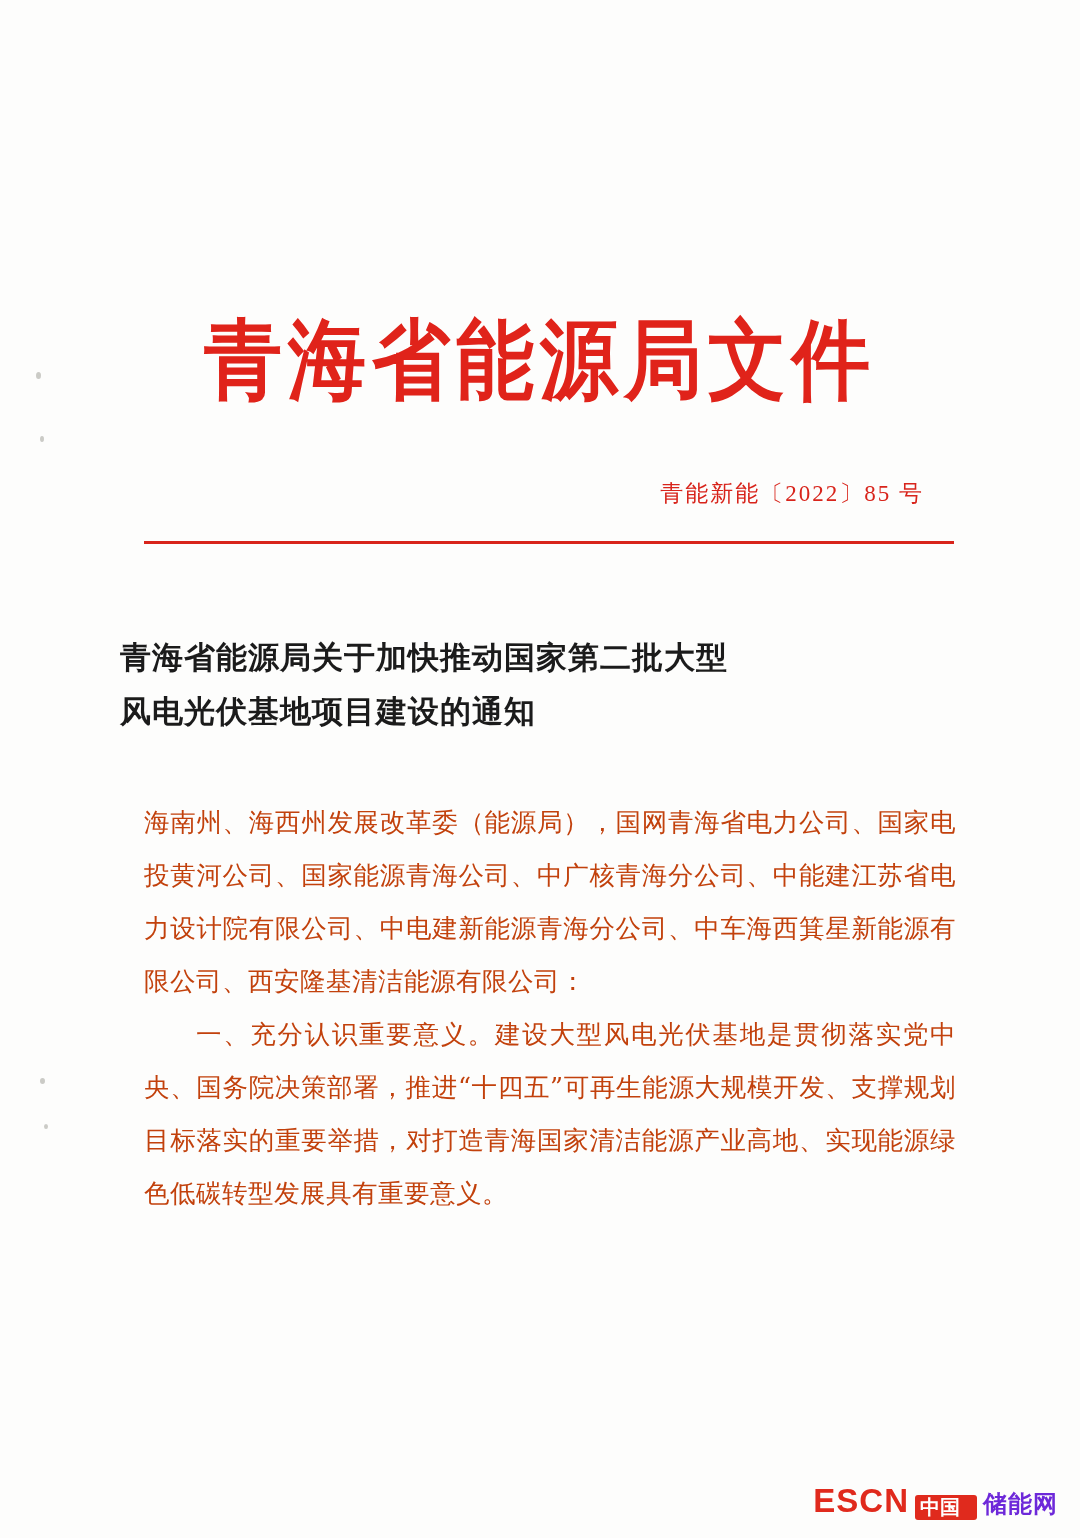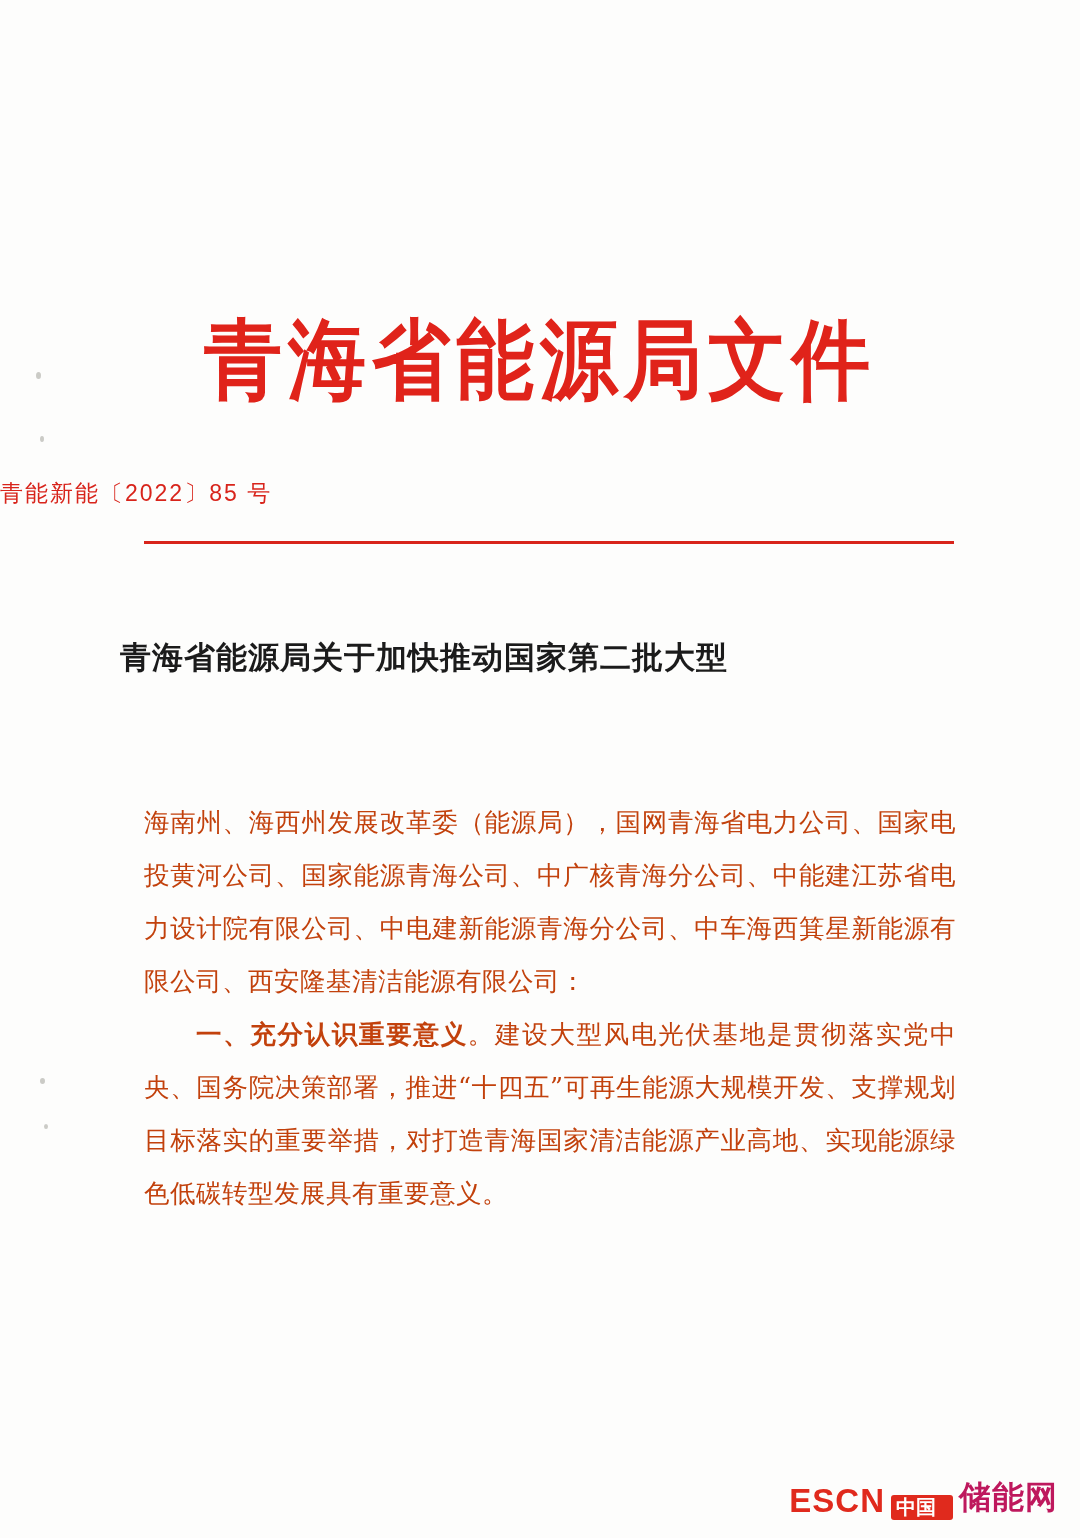--- a/index.html
+++ b/index.html
@@ -43,22 +43,22 @@
     white-space: nowrap;
     transform: scaleY(1.12);
     transform-origin: center top;
   }
 
   .doc-number {
     position: absolute;
     top: 478px;
     left: 0;
     width: 924px;
-    text-align: left;
-    font-family: Liberation Sans, sans-serif;
+    text-align: right;
+    font-family: Liberation Serif, serif;
     font-size: 23px;
     letter-spacing: 2px;
     color: #d8241b;
   }
 
   .red-rule {
     position: absolute;
     top: 541px;
     left: 144px;
     width: 810px;
@@ -92,21 +92,21 @@
     letter-spacing: .5px;
     text-align: justify;
   }
   .body-text p {
     margin: 0 0 0 0;
   }
   .indent {
     text-indent: 52px;
   }
   .bold-lead {
-    font-weight: 700;
+    font-weight: 400;
   }
 
   .watermark {
     position: absolute;
     right: 22px;
     bottom: 18px;
     display: flex;
     align-items: flex-end;
     gap: 6px;
     font-family: "Liberation Sans", sans-serif;
@@ -120,23 +120,23 @@
   .wm-cn {
     background: #e02a1d;
     color: #ffffff;
     font-size: 20px;
     font-weight: 700;
     padding: 2px 17px 3px 5px;
     border-radius: 3px;
     line-height: 1;
   }
   .wm-text {
-    font-size: 32px;
+    font-size: 24px;
     font-weight: 700;
-    color: #be185d;
+    color: #6d28d9;
     letter-spacing: 1px;
   }
 </style>
 </head>
 <body>
 
 <div class="page">
 
   <div class="speckle" style="left:36px; top:372px; width:5px; height:7px;"></div>
   <div class="speckle" style="left:40px; top:436px; width:4px; height:6px;"></div>
@@ -146,20 +146,21 @@
   <div class="doc-header">
     <div class="doc-title-red">青海省能源局文件</div>
   </div>
 
   <div class="doc-number">青能新能〔2022〕85 号</div>
 
   <div class="red-rule"></div>
 
   <div class="doc-subject">
     <div>青海省能源局关于加快推动国家第二批大型</div>
+    <div>风电光伏基地项目建设的通知</div>
   </div>
 
   <div class="body-text">
     <p>海南州、海西州发展改革委（能源局），国网青海省电力公司、国家电投黄河公司、国家能源青海公司、中广核青海分公司、中能建江苏省电力设计院有限公司、中电建新能源青海分公司、中车海西箕星新能源有限公司、西安隆基清洁能源有限公司：</p>
     <p class="indent"><span class="bold-lead">一、充分认识重要意义</span><span>。建设大型风电光伏基地是贯彻落实党中央、国务院决策部署，推进“十四五”可再生能源大规模开发、支撑规划目标落实的重要举措，对打造青海国家清洁能源产业高地、实现能源绿色低碳转型发展具有重要意义。</span></p>
   </div>
 
   <div class="watermark">
     <span class="wm-escn">ESCN</span>
     <span class="wm-cn">中国</span>

